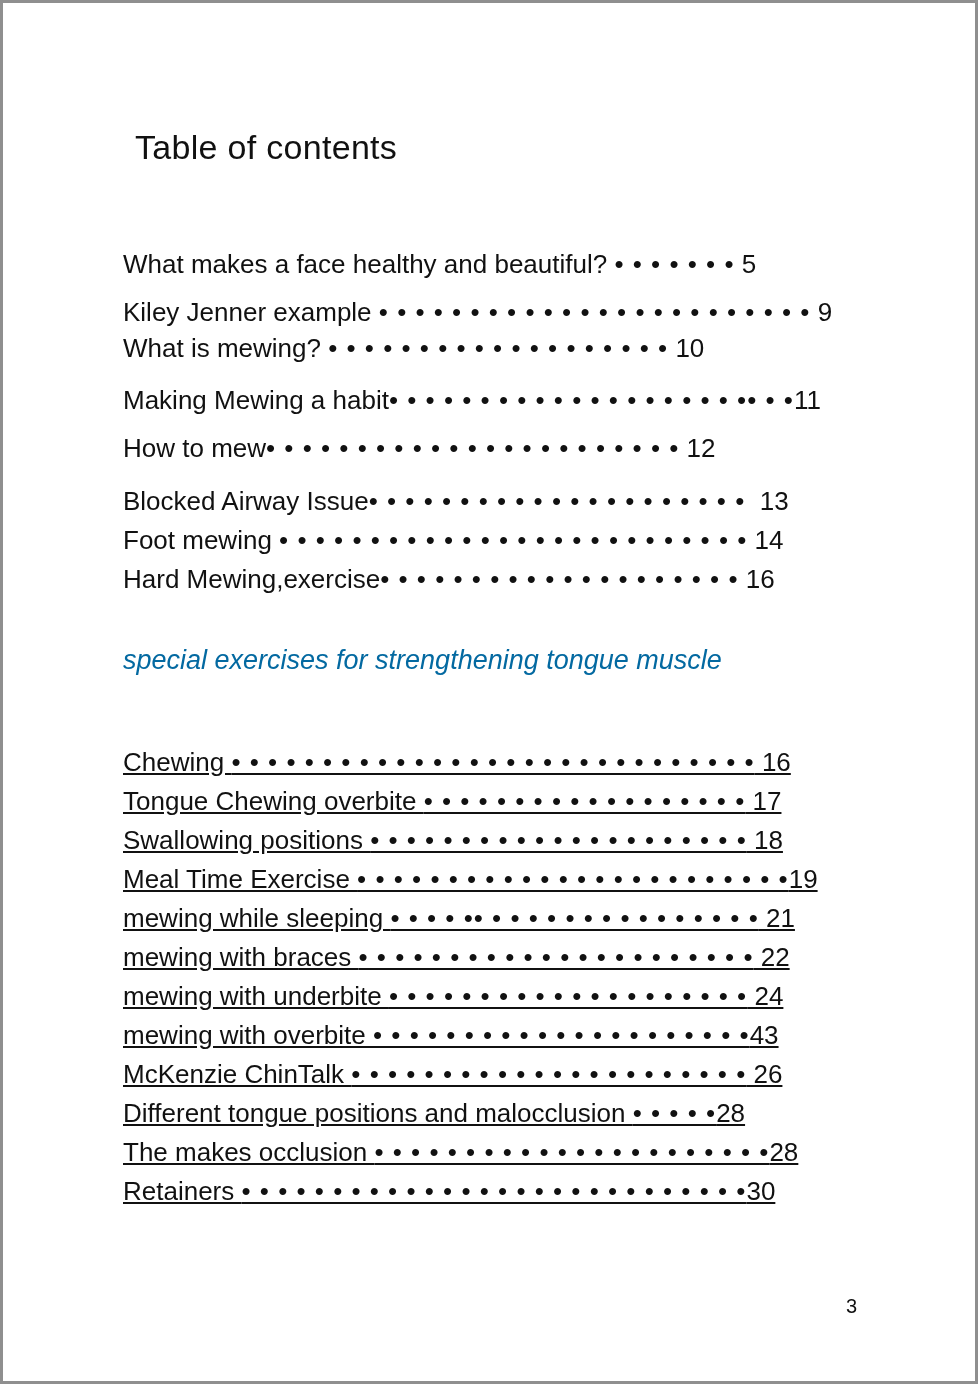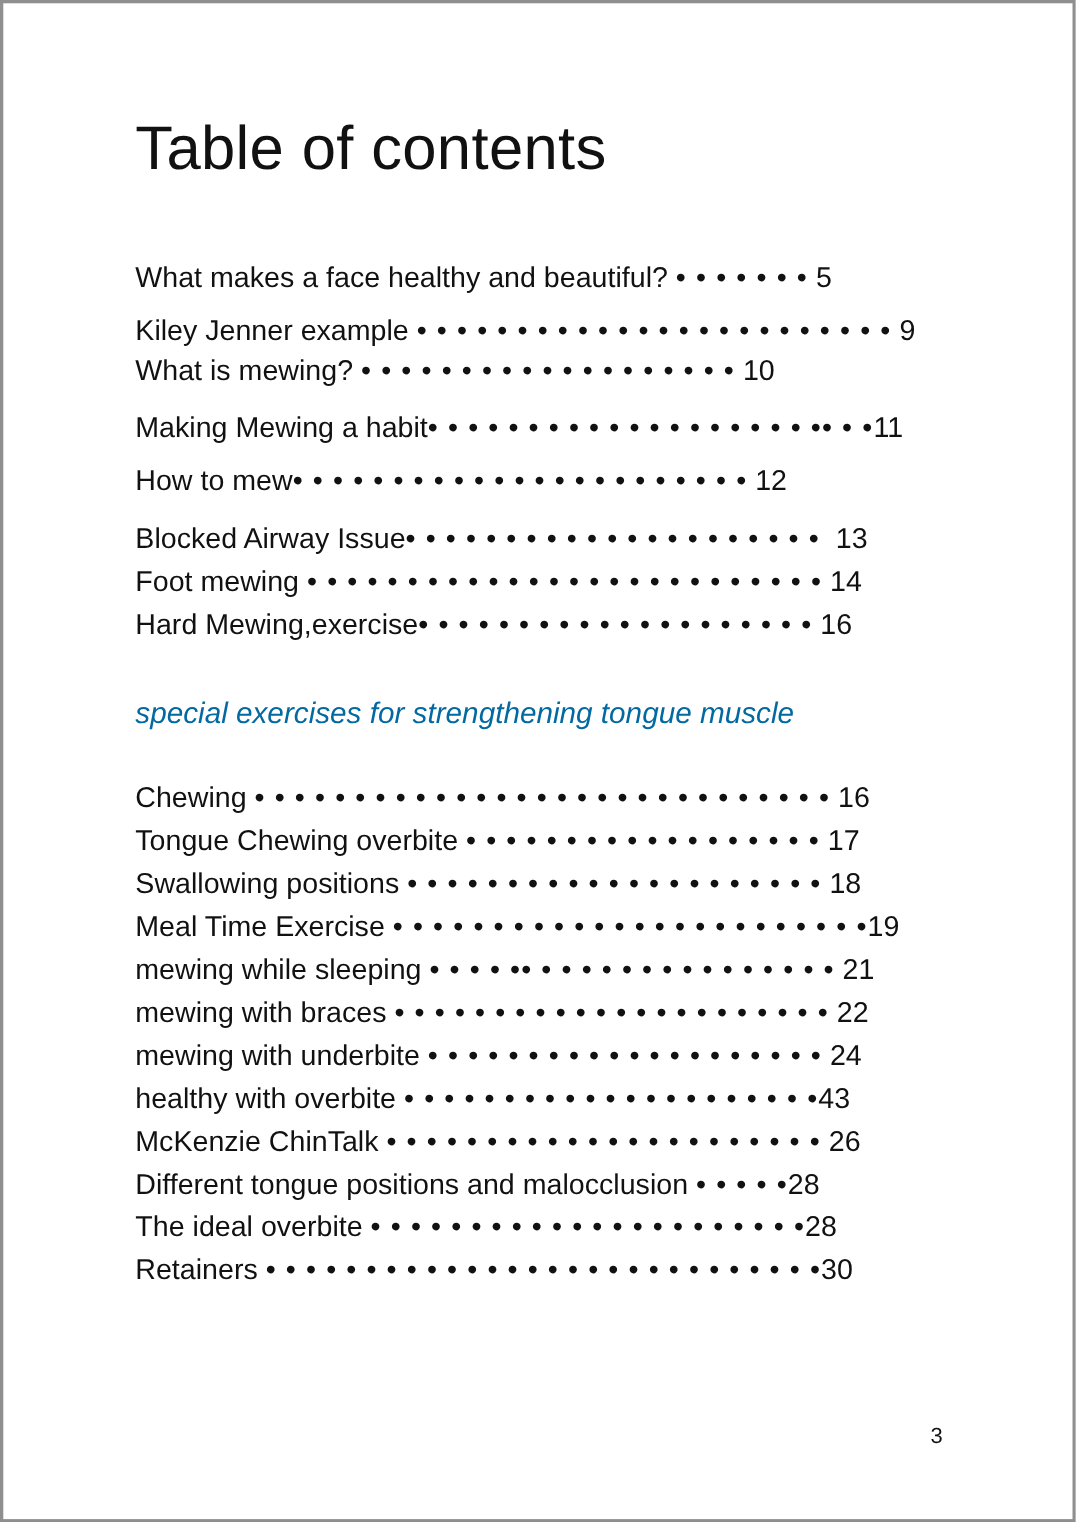--- a/index.html
+++ b/index.html
@@ -8,37 +8,37 @@
     width:978px;height:1384px;
     box-sizing:border-box;
     background:#ffffff;
     border:3px solid #8f8f8f;
     font-family:"Liberation Sans", sans-serif;
     color:#111111;
     overflow:hidden;
   }
   .content{padding-left:120px;padding-right:60px;}
   .doc-title{
-    margin:0;
+    margin:12px;
     padding-top:106px;
-    font-size:56px;
+    font-size:34px;
     line-height:52px;
     font-weight:400;
     letter-spacing:0.3px;
   }
   .toc-group{margin:0;}
   .row{
     white-space:pre;
     font-size:26px;
   }
   .grp-a{margin-top:74px;}
   .grp-b{}
   .grp-c{margin-top:15px;}
   .grp-d{margin-top:17px;}
-  .grp-e{margin-top:38px;}
+  .grp-e{margin-top:63px;text-decoration:underline;}
   .grp-a .row,.grp-c .row{line-height:34px;margin-top:14px;}
   .grp-b .row,.grp-d .row,.grp-e .row{line-height:39px;}
   .dots{letter-spacing:1px;}
   .section-note{
     margin-top:42px;
     font-size:27px;
     line-height:39px;
     font-style:italic;
     color:#0369a1;
   }
@@ -78,22 +78,22 @@
     <div class="section-note">special exercises for strengthening tongue muscle</div>
 
     <div class="toc-group grp-e">
         <div class="row"><span>Chewing </span><span class="dots">• • • • • • • • • • • • • • • • • • • • • • • • • • • • •</span><span> 16</span></div>
         <div class="row"><span>Tongue Chewing overbite </span><span class="dots">• • • • • • • • • • • • • • • • • •</span><span> 17</span></div>
         <div class="row"><span>Swallowing positions </span><span class="dots">• • • • • • • • • • • • • • • • • • • • •</span><span> 18</span></div>
         <div class="row"><span>Meal Time Exercise </span><span class="dots">• • • • • • • • • • • • • • • • • • • • • • • •</span><span>19</span></div>
         <div class="row"><span>mewing while sleeping </span><span class="dots">• • • • •• • • • • • • • • • • • • • • •</span><span> 21</span></div>
         <div class="row"><span>mewing with braces </span><span class="dots">• • • • • • • • • • • • • • • • • • • • • •</span><span> 22</span></div>
         <div class="row"><span>mewing with underbite </span><span class="dots">• • • • • • • • • • • • • • • • • • • •</span><span> 24</span></div>
-        <div class="row"><span>healthy with overbite </span><span class="dots">• • • • • • • • • • • • • • • • • • • • •</span><span>43</span></div>
+        <div class="row"><span>mewing with overbite </span><span class="dots">• • • • • • • • • • • • • • • • • • • • •</span><span>43</span></div>
         <div class="row"><span>McKenzie ChinTalk </span><span class="dots">• • • • • • • • • • • • • • • • • • • • • •</span><span> 26</span></div>
         <div class="row"><span>Different tongue positions and malocclusion </span><span class="dots">• • • • •</span><span>28</span></div>
-        <div class="row"><span>The ideal overbite </span><span class="dots">• • • • • • • • • • • • • • • • • • • • • •</span><span>28</span></div>
+        <div class="row"><span>The makes occlusion </span><span class="dots">• • • • • • • • • • • • • • • • • • • • • •</span><span>28</span></div>
         <div class="row"><span>Retainers </span><span class="dots">• • • • • • • • • • • • • • • • • • • • • • • • • • • •</span><span>30</span></div>
       </div>
   </div>
 
   <div class="page-number">3</div>
 </div>
 
 </body></html>

